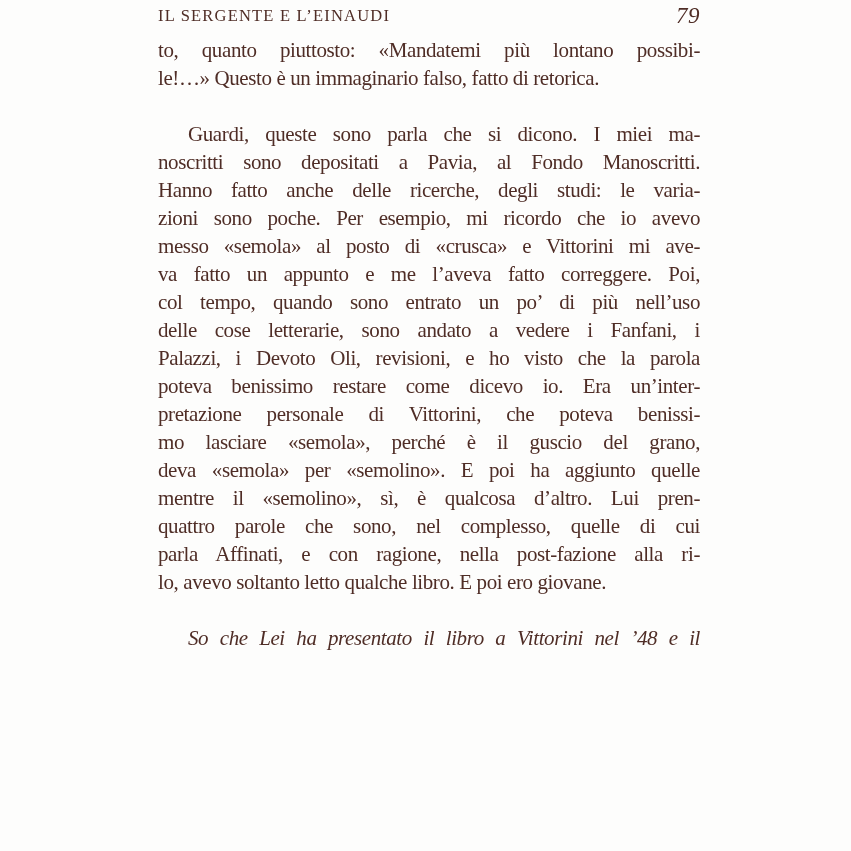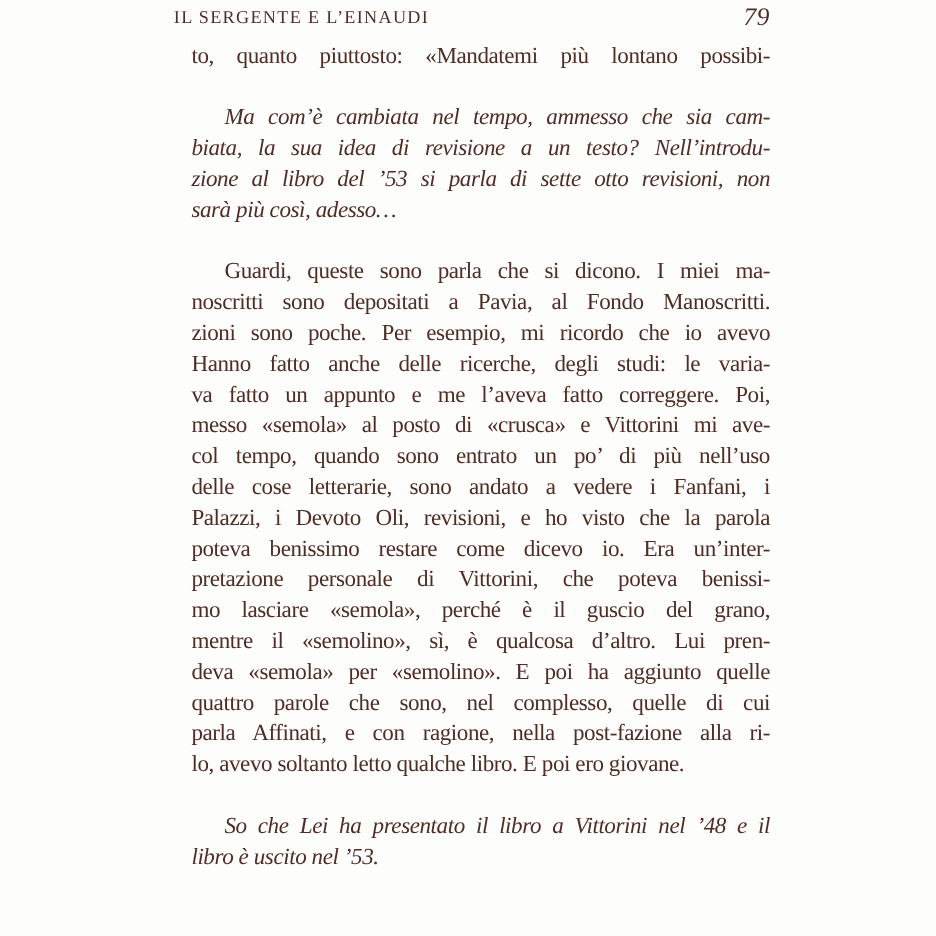--- a/index.html
+++ b/index.html
@@ -44,62 +44,55 @@
   .para { margin: 0; }
   .para + .para { margin-top: 28px; }
   .para.italic { font-style: italic; }
   .line {
     font-size: 21px;
     line-height: 28px;
     letter-spacing: -0.4px;
     text-align: justify;
     text-align-last: justify;
     white-space: normal;
-    margin-left: 16px;
   }
   .line.last {
     text-align-last: left;
   }
   .line.indent {
     padding-left: 30px;
   }
 </style>
 </head>
 <body>
 
 <div id="book-page" style="color: rgb(79, 45, 38); background: rgb(253, 253, 252);">
   <div id="running-header">IL SERGENTE E L’EINAUDI</div>
   <div id="page-number">79</div>
   <div id="text-block">
       <div class="para roman">
         <div class="line">to, quanto piuttosto: «Mandatemi più lontano possibi-</div>
-      </div>
-      <div class="para italic">
-        <div class="line indent">Ma com’è cambiata nel tempo, ammesso che sia cam-</div>
-        <div class="line">biata, la sua idea di revisione a un testo? Nell’introdu-</div>
-        <div class="line">zione al libro del ’53 si parla di sette otto revisioni, non</div>
-        <div class="line last">sarà più così, adesso…</div>
+        <div class="line last">le!…» Questo è un immaginario falso, fatto di retorica.</div>
       </div>
       <div class="para roman">
         <div class="line indent">Guardi, queste sono parla che si dicono. I miei ma-</div>
         <div class="line">noscritti sono depositati a Pavia, al Fondo Manoscritti.</div>
+        <div class="line">Hanno fatto anche delle ricerche, degli studi: le varia-</div>
         <div class="line">zioni sono poche. Per esempio, mi ricordo che io avevo</div>
-        <div class="line">Hanno fatto anche delle ricerche, degli studi: le varia-</div>
+        <div class="line">messo «semola» al posto di «crusca» e Vittorini mi ave-</div>
         <div class="line">va fatto un appunto e me l’aveva fatto correggere. Poi,</div>
-        <div class="line">messo «semola» al posto di «crusca» e Vittorini mi ave-</div>
         <div class="line">col tempo, quando sono entrato un po’ di più nell’uso</div>
         <div class="line">delle cose letterarie, sono andato a vedere i Fanfani, i</div>
         <div class="line">Palazzi, i Devoto Oli, revisioni, e ho visto che la parola</div>
         <div class="line">poteva benissimo restare come dicevo io. Era un’inter-</div>
         <div class="line">pretazione personale di Vittorini, che poteva benissi-</div>
         <div class="line">mo lasciare «semola», perché è il guscio del grano,</div>
+        <div class="line">deva «semola» per «semolino». E poi ha aggiunto quelle</div>
         <div class="line">mentre il «semolino», sì, è qualcosa d’altro. Lui pren-</div>
-        <div class="line">deva «semola» per «semolino». E poi ha aggiunto quelle</div>
         <div class="line">quattro parole che sono, nel complesso, quelle di cui</div>
         <div class="line">parla Affinati, e con ragione, nella post-fazione alla ri-</div>
         <div class="line last">lo, avevo soltanto letto qualche libro. E poi ero giovane.</div>
       </div>
       <div class="para italic">
         <div class="line indent">So che Lei ha presentato il libro a Vittorini nel ’48 e il</div>
-        <div class="line last">libro è uscito nel ’53.</div>
       </div>
     </div>
 </div>
 
 </body></html>

